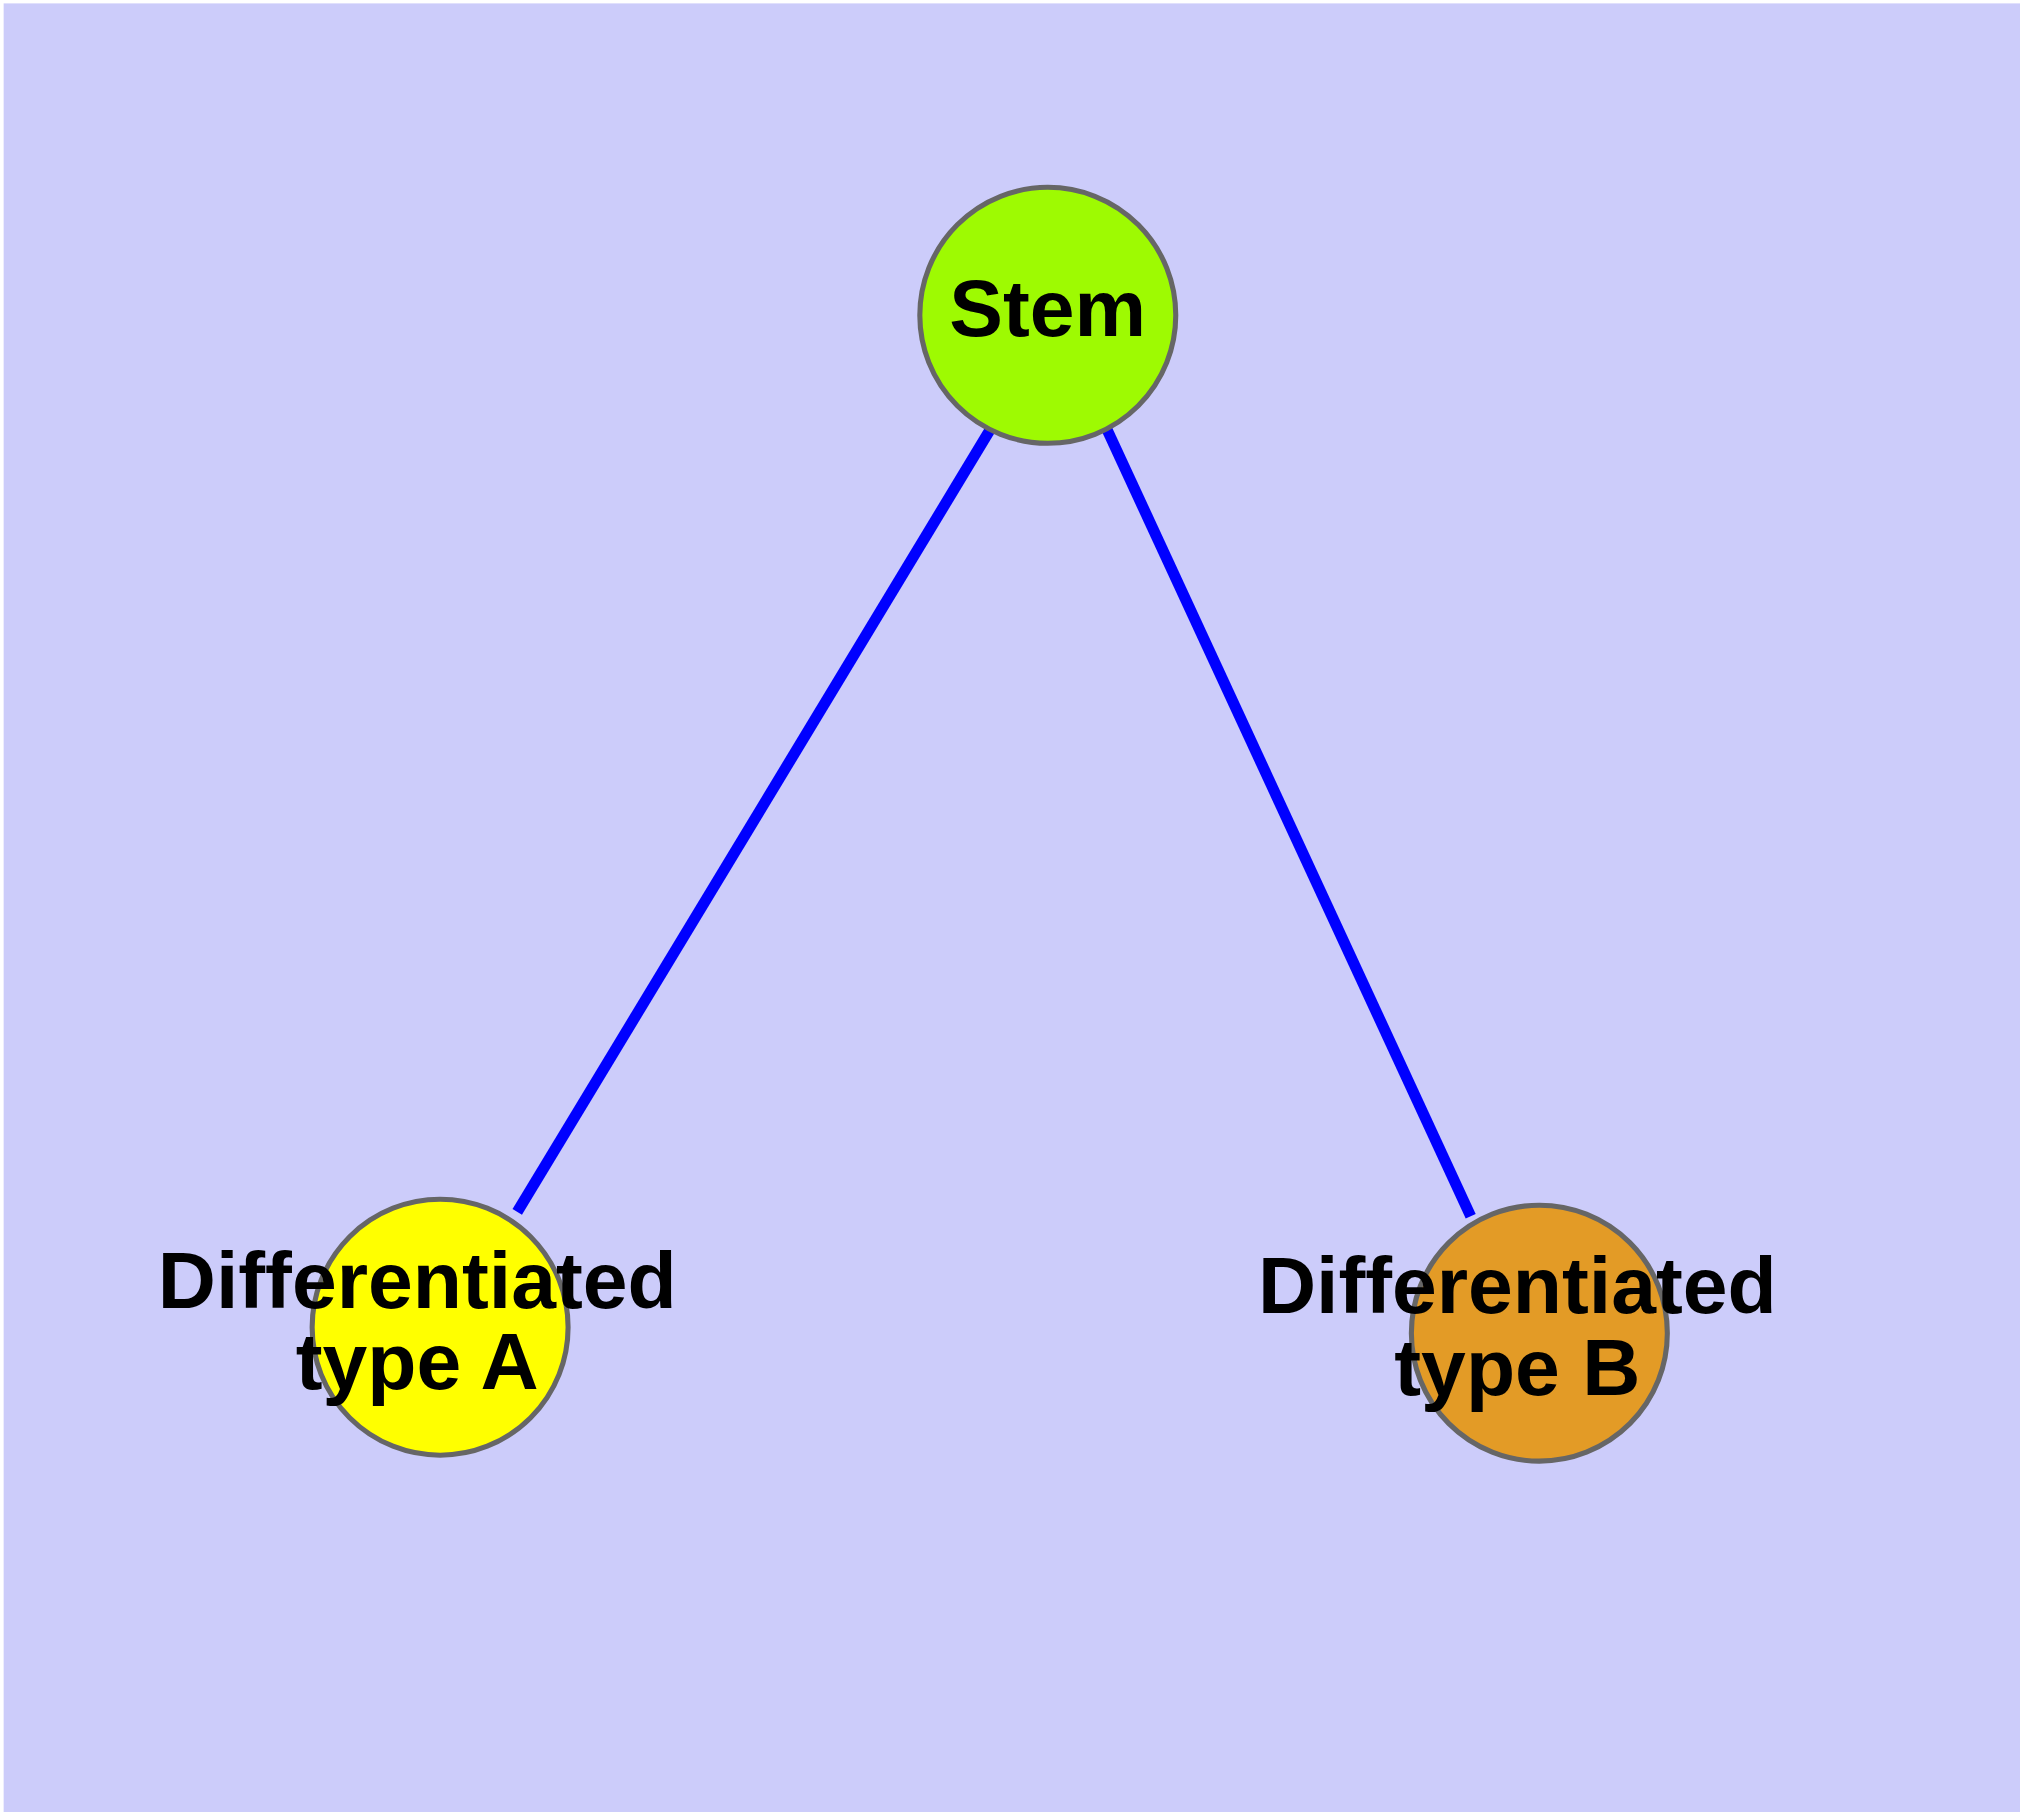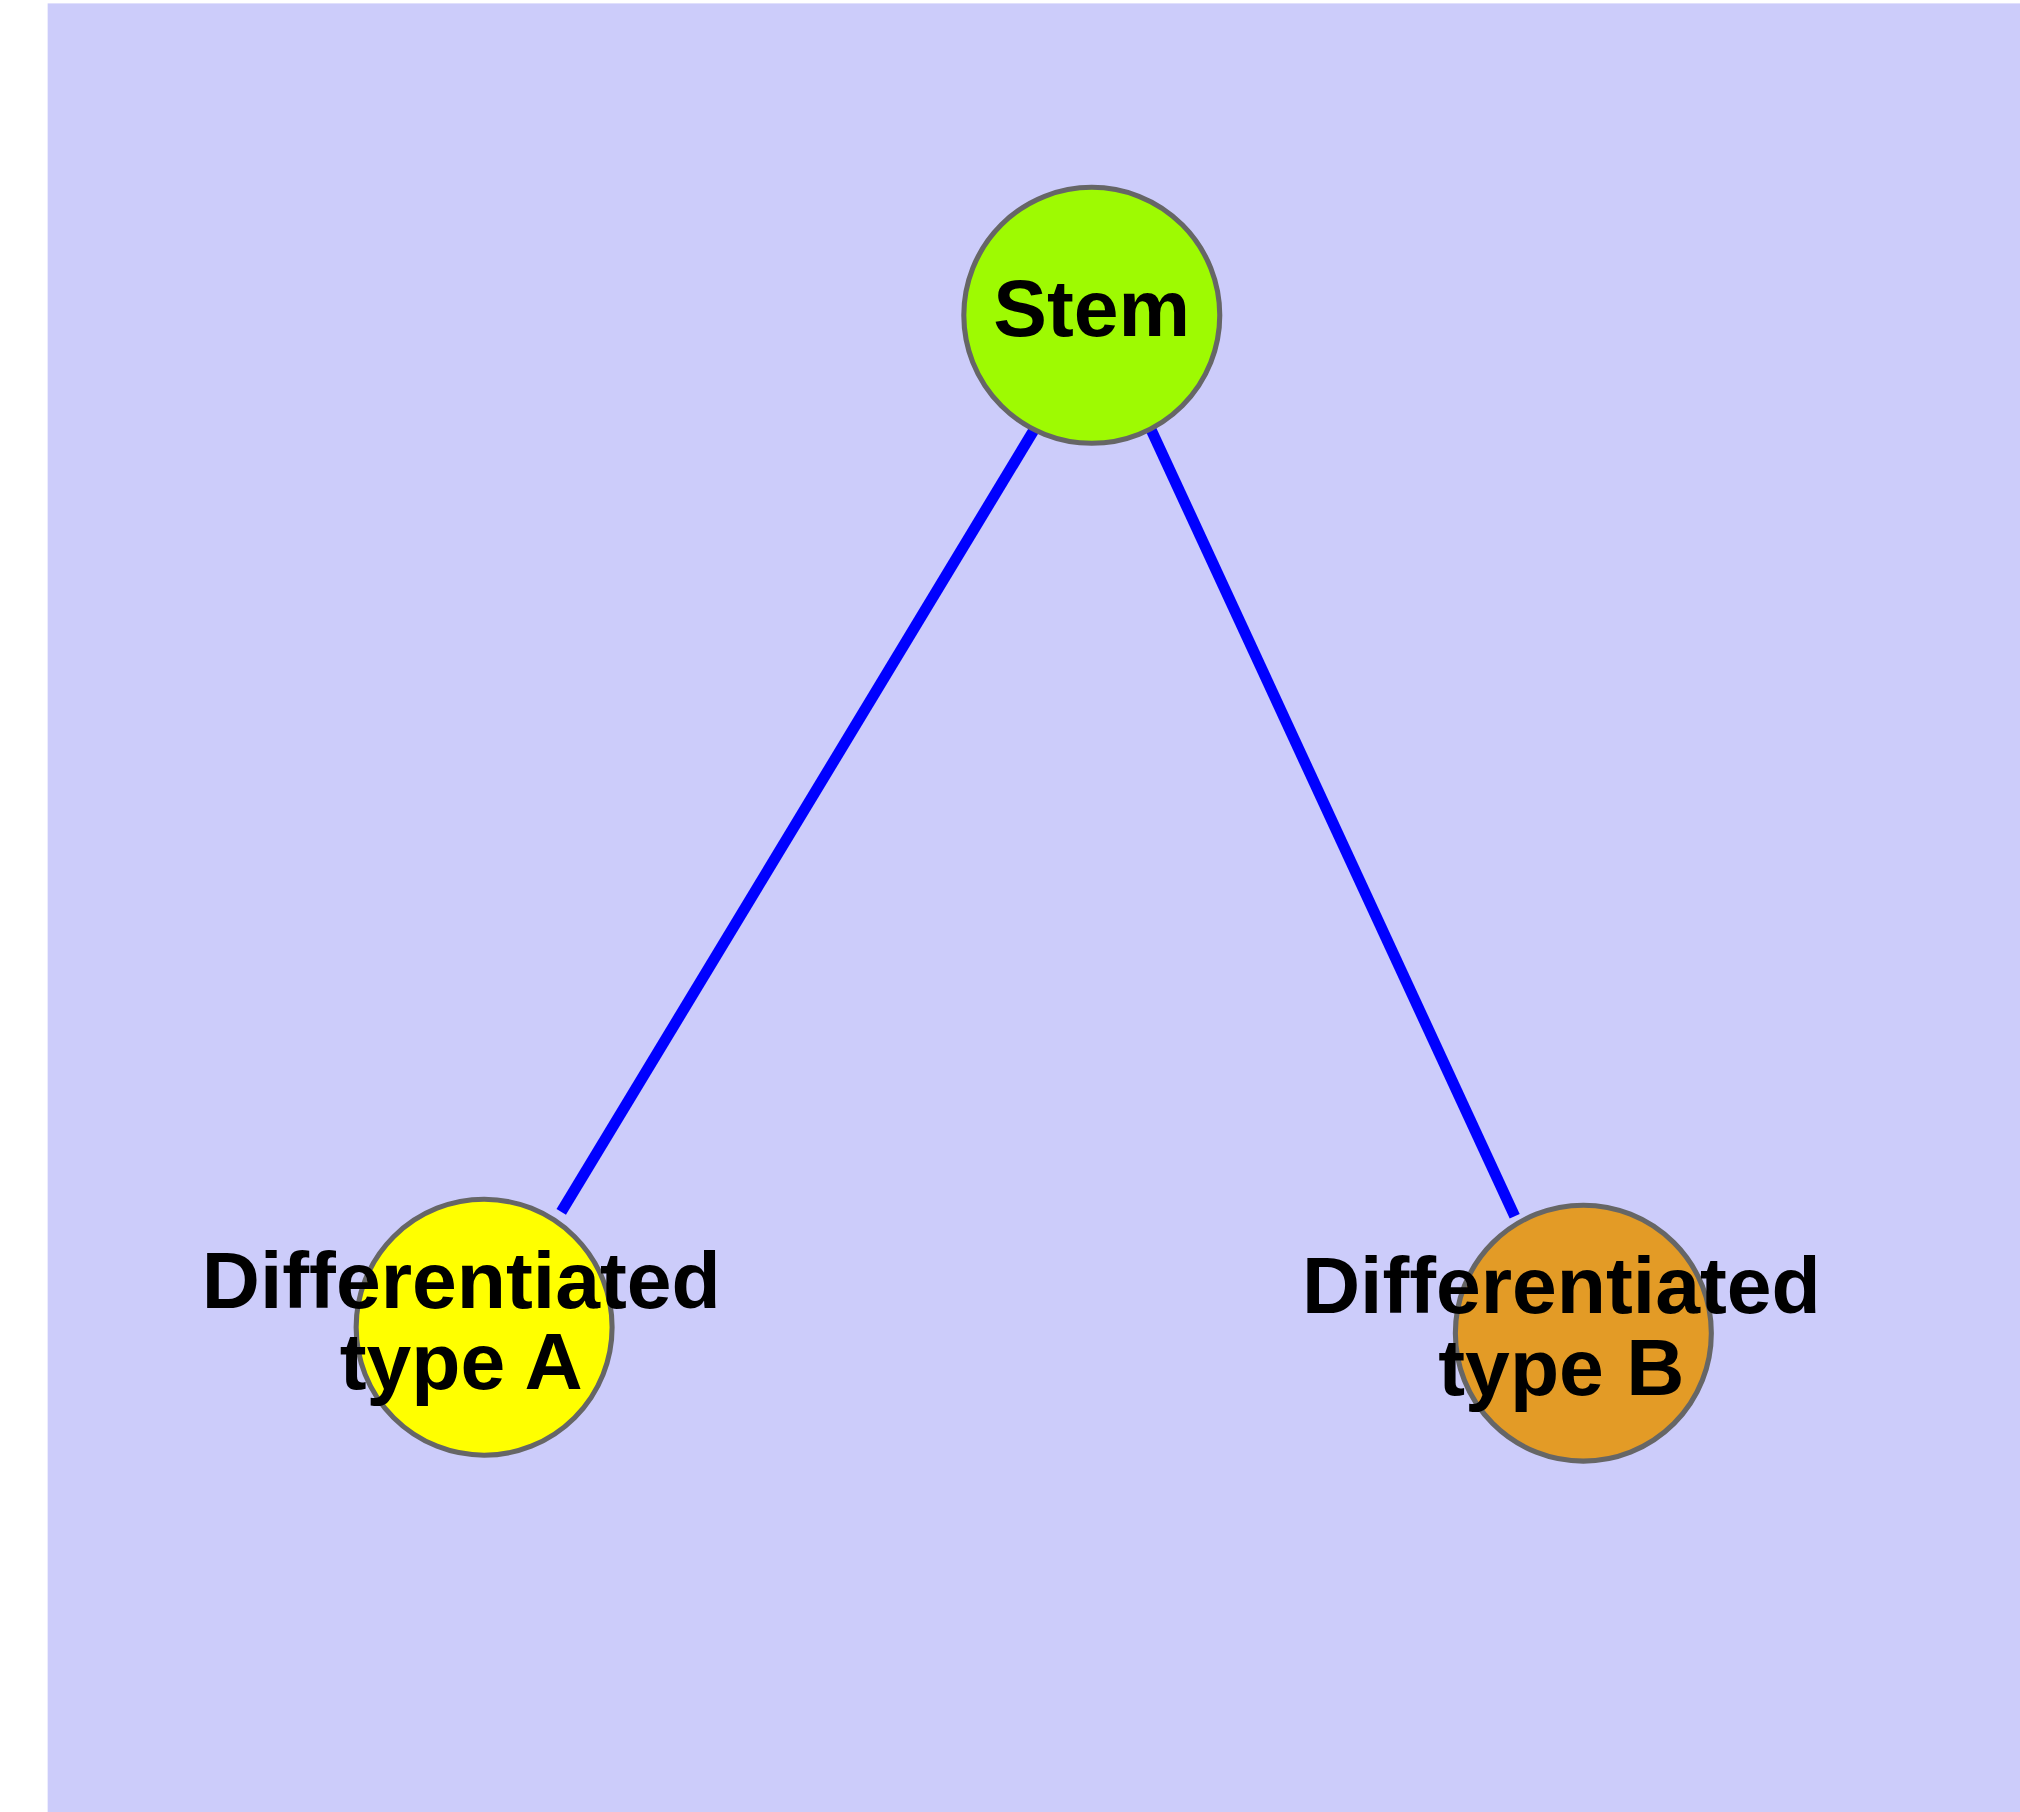--- a/index.html
+++ b/index.html
@@ -15,21 +15,20 @@
     overflow: hidden;
     background: #ffffff;
     font-family: "Liberation Sans", "DejaVu Sans", sans-serif;
   }
   #graph-surface {
     position: absolute;
     left: 0;
     top: 0;
     width: 1664px;
     height: 1812px;
-    margin-left: 44px;
   }
   #graph-svg {
     position: absolute;
     left: 0;
     top: 0;
     display: block;
   }
   .node-circle {
     stroke-linejoin: round;
   }

